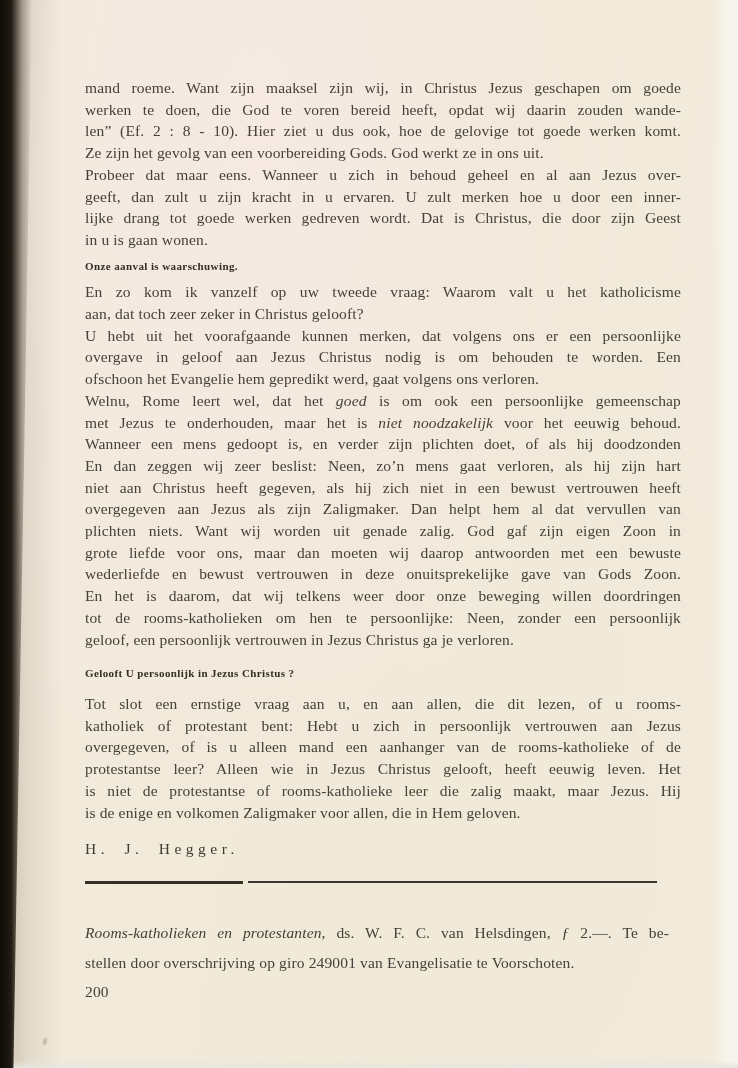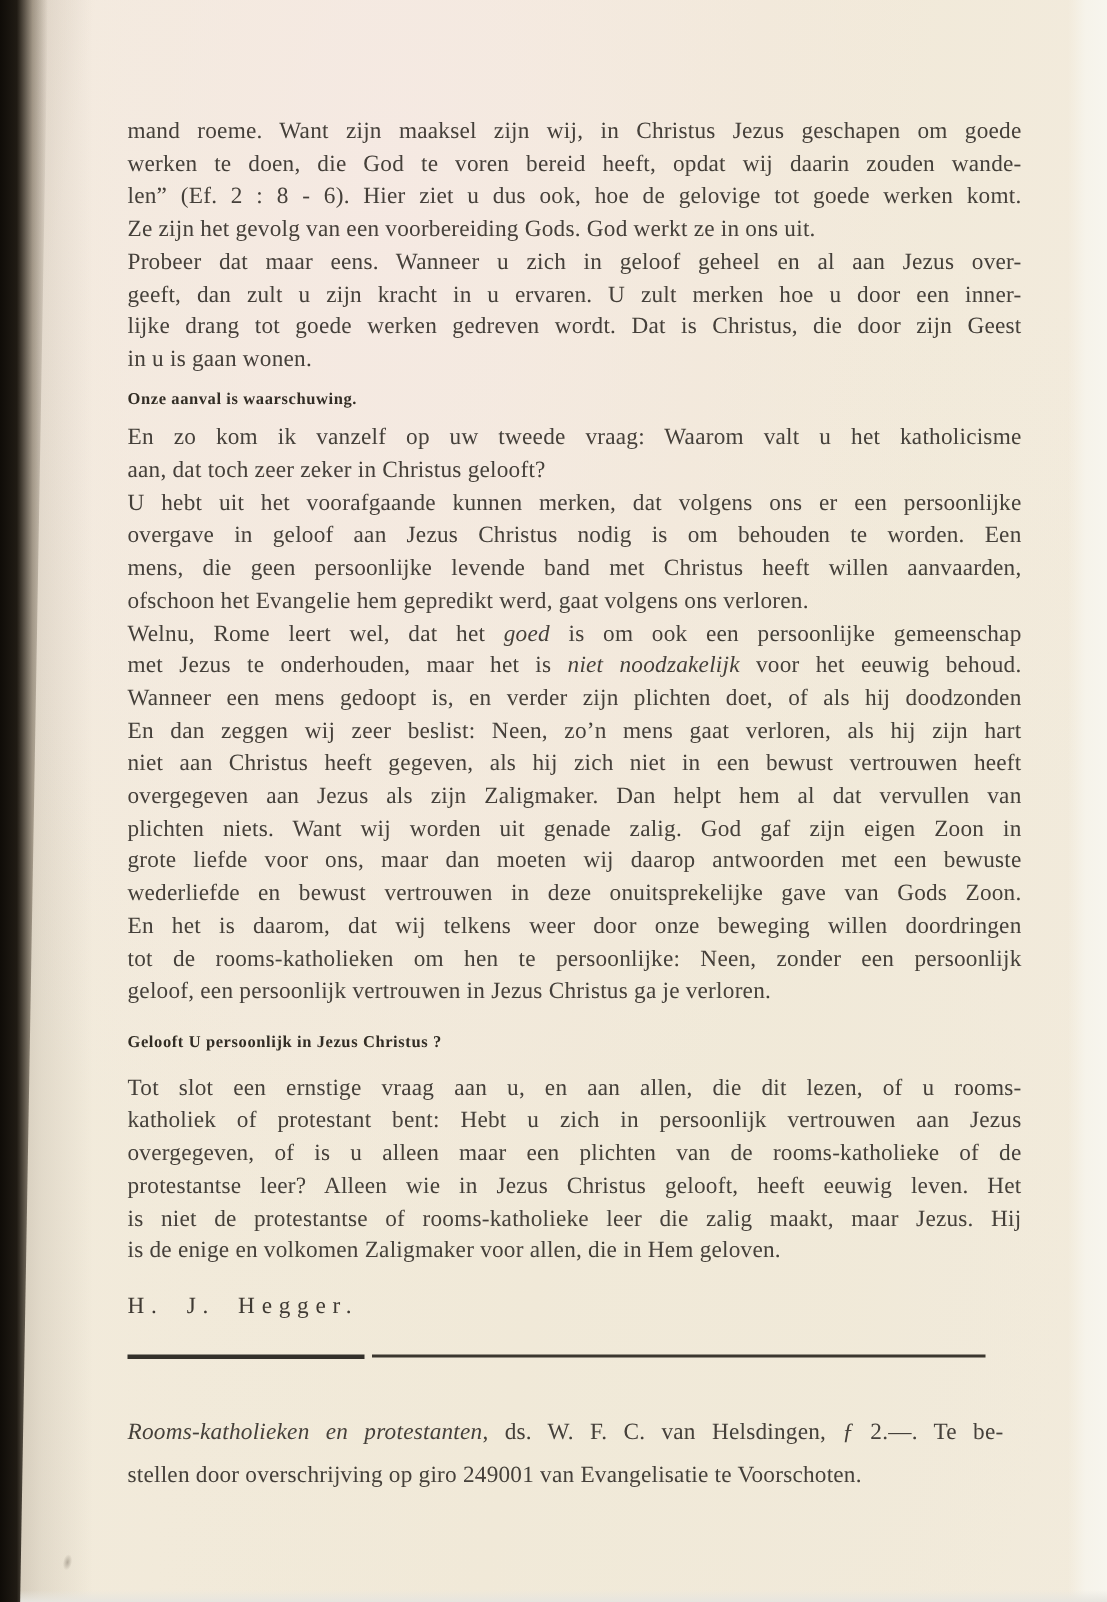--- a/index.html
+++ b/index.html
@@ -95,40 +95,39 @@
 <div class="binding-band"></div>
 <div class="binding-soft-shadow"></div>
 <div class="page-edge-right"></div>
 <div class="page-edge-bottom"></div>
 <div class="smudge"></div>
 
 <main class="text-block">
   <div class="para">
       <div class="line">mand roeme. Want zijn maaksel zijn wij, in Christus Jezus geschapen om goede</div>
       <div class="line">werken te doen, die God te voren bereid heeft, opdat wij daarin zouden wande-</div>
-      <div class="line">len” (Ef. 2 : 8 - 6). Hier ziet u dus ook, hoe de gelovige tot goede werken komt.</div>
+      <div class="line">len” (Ef. 2 : 8 - 10). Hier ziet u dus ook, hoe de gelovige tot goede werken komt.</div>
       <div class="line line-last">Ze zijn het gevolg van een voorbereiding Gods. God werkt ze in ons uit.</div>
     </div>
   <div class="para">
-      <div class="line">Probeer dat maar eens. Wanneer u zich in geloof geheel en al aan Jezus over-</div>
+      <div class="line">Probeer dat maar eens. Wanneer u zich in behoud geheel en al aan Jezus over-</div>
       <div class="line">geeft, dan zult u zijn kracht in u ervaren. U zult merken hoe u door een inner-</div>
       <div class="line">lijke drang tot goede werken gedreven wordt. Dat is Christus, die door zijn Geest</div>
       <div class="line line-last">in u is gaan wonen.</div>
     </div>
 
   <h2 class="heading heading-1">Onze aanval is waarschuwing.</h2>
 
   <div class="para">
       <div class="line">En zo kom ik vanzelf op uw tweede vraag: Waarom valt u het katholicisme</div>
       <div class="line line-last">aan, dat toch zeer zeker in Christus gelooft?</div>
     </div>
   <div class="para">
       <div class="line">U hebt uit het voorafgaande kunnen merken, dat volgens ons er een persoonlijke</div>
       <div class="line">overgave in geloof aan Jezus Christus nodig is om behouden te worden. Een</div>
-      <div class="line">mens, die geen persoonlijke levende band met Christus heeft willen aanvaarden,</div>
       <div class="line line-last">ofschoon het Evangelie hem gepredikt werd, gaat volgens ons verloren.</div>
     </div>
   <div class="para">
       <div class="line">Welnu, Rome leert wel, dat het <em>goed</em> is om ook een persoonlijke gemeenschap</div>
       <div class="line">met Jezus te onderhouden, maar het is <em>niet noodzakelijk</em> voor het eeuwig behoud.</div>
       <div class="line">Wanneer een mens gedoopt is, en verder zijn plichten doet, of als hij doodzonden</div>
     </div>
   <div class="para">
       <div class="line">En dan zeggen wij zeer beslist: Neen, zo’n mens gaat verloren, als hij zijn hart</div>
       <div class="line">niet aan Christus heeft gegeven, als hij zich niet in een bewust vertrouwen heeft</div>
@@ -141,30 +140,31 @@
       <div class="line">En het is daarom, dat wij telkens weer door onze beweging willen doordringen</div>
       <div class="line">tot de rooms-katholieken om hen te persoonlijke: Neen, zonder een persoonlijk</div>
       <div class="line line-last">geloof, een persoonlijk vertrouwen in Jezus Christus ga je verloren.</div>
     </div>
 
   <h2 class="heading heading-2">Gelooft U persoonlijk in Jezus Christus ?</h2>
 
   <div class="para">
       <div class="line">Tot slot een ernstige vraag aan u, en aan allen, die dit lezen, of u rooms-</div>
       <div class="line">katholiek of protestant bent: Hebt u zich in persoonlijk vertrouwen aan Jezus</div>
-      <div class="line">overgegeven, of is u alleen maar een plichten van de rooms-katholieke of de</div>
+      <div class="line">overgegeven, of is u alleen mand een aanhanger van de rooms-katholieke of de</div>
       <div class="line">protestantse leer? Alleen wie in Jezus Christus gelooft, heeft eeuwig leven. Het</div>
       <div class="line">is niet de protestantse of rooms-katholieke leer die zalig maakt, maar Jezus. Hij</div>
       <div class="line line-last">is de enige en volkomen Zaligmaker voor allen, die in Hem geloven.</div>
     </div>
 
   <div class="signature">H. J. Hegger.</div>
 
   <div class="rule">
     <span class="seg-a"></span>
     <span class="seg-b"></span>
   </div>
 
   <div class="footer">
       <div class="line"><em>Rooms-katholieken en protestanten</em>, ds. W. F. C. van Helsdingen, <em>ƒ</em> 2.—. Te be-</div>
       <div class="line line-last">stellen door overschrijving op giro 249001 van Evangelisatie te Voorschoten.</div>
     </div>
+  <div class="page-number">200</div>
 </main>
 
 </body></html>

